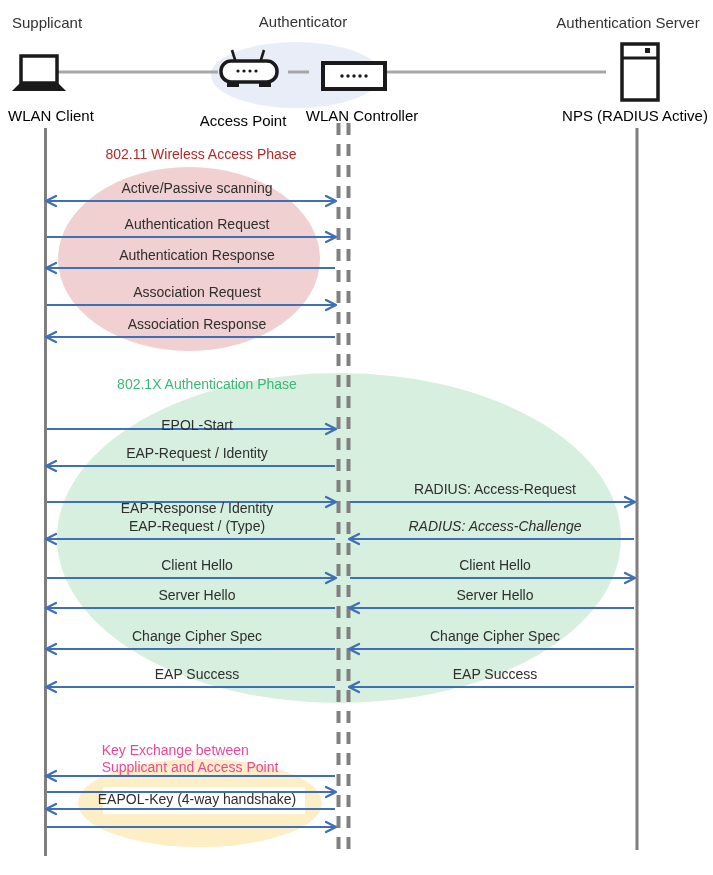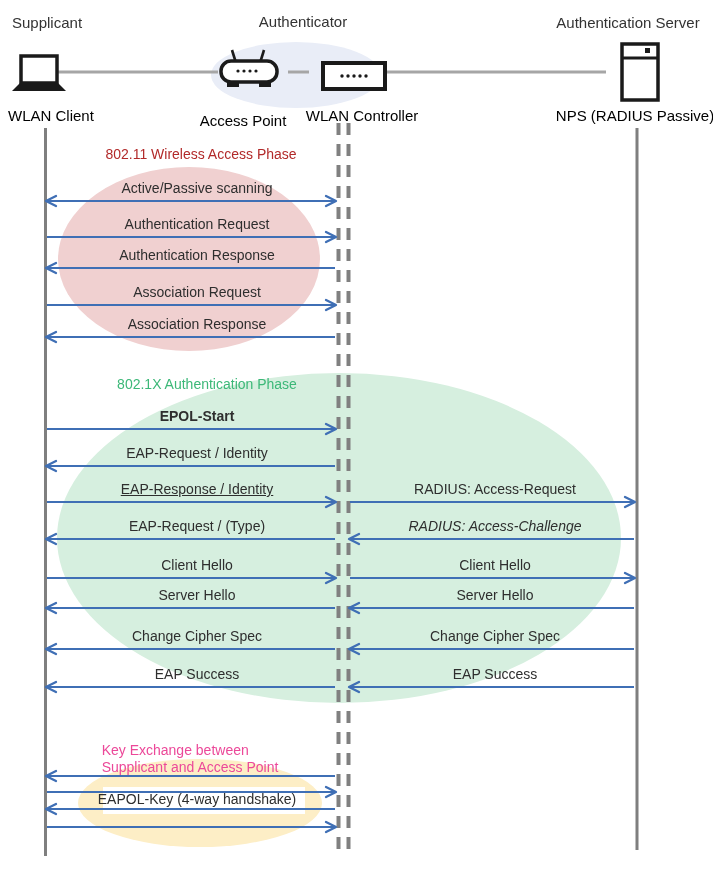--- a/index.html
+++ b/index.html
@@ -129,38 +129,38 @@
 
   <div class="labels">
 
     <div class="lbl role" style="left:12px;top:14px;">Supplicant</div>
     <div class="lbl role ctr" style="left:303px;top:13px;">Authenticator</div>
     <div class="lbl role ctr" style="left:628px;top:14px;">Authentication Server</div>
 
     <div class="lbl device" style="left:8px;top:107px;">WLAN Client</div>
     <div class="lbl device ctr" style="left:243px;top:112px;">Access Point</div>
     <div class="lbl device ctr" style="left:362px;top:107px;">WLAN Controller</div>
-    <div class="lbl device ctr" style="left:635px;top:107px;">NPS (RADIUS Passive)</div>
+    <div class="lbl device ctr" style="left:635px;top:107px;">NPS (RADIUS Active)</div>
 
     <div class="lbl phase-title ctr" style="left: 201px; top: 146px; color: rgb(178, 42, 42);">802.11 Wireless Access Phase</div>
     <div class="lbl phase-title ctr" style="left: 207px; top: 376px; color: rgb(60, 184, 120);">802.1X Authentication Phase</div>
     <div class="lbl phase-title ctr" style="left: 190px; top: 742px; color: #ec4899;">
       <div>Key Exchange between</div>
       <div>Supplicant and Access Point</div>
     </div>
 
     <div id="msg-labels">
         <div class="lbl msg ctr" style="left: 197px; top: 180px;">Active/Passive scanning</div>
         <div class="lbl msg ctr" style="left: 197px; top: 216px;">Authentication Request</div>
         <div class="lbl msg ctr" style="left: 197px; top: 247px;">Authentication Response</div>
         <div class="lbl msg ctr" style="left: 197px; top: 284px;">Association Request</div>
         <div class="lbl msg ctr" style="left: 197px; top: 316px;">Association Response</div>
-        <div class="lbl msg ctr" style="left: 197px; top: 408px; font-weight: bold;">EPOL-Start</div>
+        <div class="lbl msg ctr" style="left: 197px; top: 417px;">EPOL-Start</div>
         <div class="lbl msg ctr" style="left: 197px; top: 445px;">EAP-Request / Identity</div>
-        <div class="lbl msg ctr" style="left: 197px; top: 481px; text-decoration: underline;">EAP-Response / Identity</div>
+        <div class="lbl msg ctr" style="left: 197px; top: 500px;">EAP-Response / Identity</div>
         <div class="lbl msg ctr" style="left: 495px; top: 481px;">RADIUS: Access-Request</div>
         <div class="lbl msg ctr" style="left: 197px; top: 518px;">EAP-Request / (Type)</div>
         <div class="lbl msg ctr" style="left: 495px; top: 518px; font-style: italic;">RADIUS: Access-Challenge</div>
         <div class="lbl msg ctr" style="left: 197px; top: 557px;">Client Hello</div>
         <div class="lbl msg ctr" style="left: 495px; top: 557px;">Client Hello</div>
         <div class="lbl msg ctr" style="left: 197px; top: 587px;">Server Hello</div>
         <div class="lbl msg ctr" style="left: 495px; top: 587px;">Server Hello</div>
         <div class="lbl msg ctr" style="left: 197px; top: 628px;">Change Cipher Spec</div>
         <div class="lbl msg ctr" style="left: 495px; top: 628px;">Change Cipher Spec</div>
         <div class="lbl msg ctr" style="left: 197px; top: 666px;">EAP Success</div>

